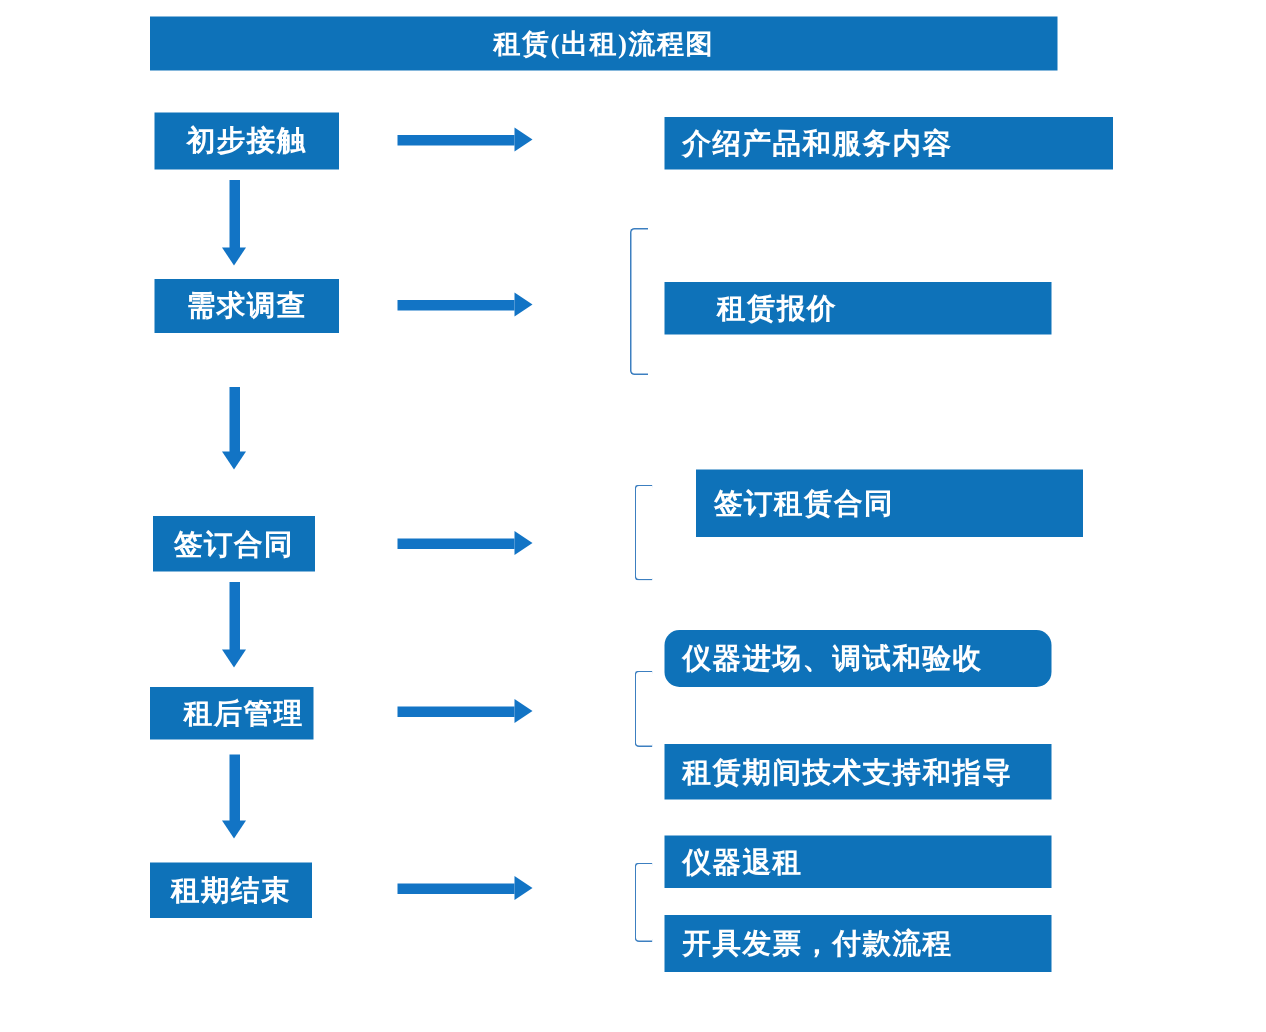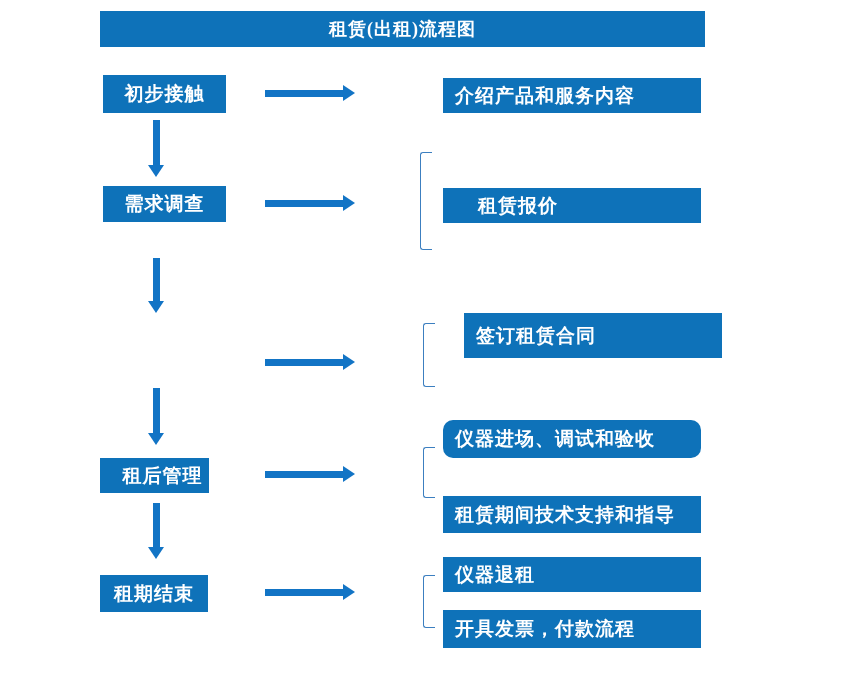--- a/index.html
+++ b/index.html
@@ -68,40 +68,41 @@
 </style>
 </head>
 <body>
 
 <div class="canvas">
 
   <div class="box title-bar">租赁(出租)流程图</div>
 
   <div class="box step" style="left:103px;top:75px;width:123px;height:38px;">初步接触</div>
   <div class="box step" style="left:103px;top:186px;width:123px;height:36px;">需求调查</div>
+  <div class="box step" style="left:102px;top:344px;width:108px;height:37px;">签订合同</div>
   <div class="box step" style="left:100px;top:458px;width:109px;height:35px;padding-left:16px;">租后管理</div>
   <div class="box step" style="left:100px;top:575px;width:108px;height:37px;">租期结束</div>
 
   <div class="v-arrow" style="top:120px;height:46px;"></div>
   <div class="v-arrow" style="top:258px;height:44px;"></div>
   <div class="v-arrow" style="top:388px;height:46px;"></div>
   <div class="v-arrow" style="top:503px;height:45px;"></div>
 
   <div class="h-arrow" style="top:90px;"></div>
   <div class="h-arrow" style="top:200px;"></div>
   <div class="h-arrow" style="top:359px;"></div>
   <div class="h-arrow" style="top:471px;"></div>
   <div class="h-arrow" style="top:589px;"></div>
 
   <div class="bracket" style="left:420px;top:152px;height:98px;"></div>
   <div class="bracket" style="left:423px;top:323px;height:64px;"></div>
   <div class="bracket" style="left:423px;top:447px;height:51px;"></div>
   <div class="bracket" style="left:423px;top:575px;height:53px;"></div>
 
-  <div class="box detail" style="left:443px;top:78px;width:258px;height:35px;">介绍产品和服务内容</div>
+  <div class="box detail" style="left:443px;top:78px;width:299px;height:35px;">介绍产品和服务内容</div>
 
   <div class="box detail" style="left:443px;top:188px;width:258px;height:35px;padding-left:35px;">租赁报价</div>
 
   <div class="box detail" style="left:464px;top:313px;width:258px;height:45px;">签订租赁合同</div>
 
   <div class="box detail" style="left:443px;top:420px;width:258px;height:38px;border-radius:10px;">仪器进场、调试和验收</div>
   <div class="box detail" style="left:443px;top:496px;width:258px;height:37px;">租赁期间技术支持和指导</div>
 
   <div class="box detail" style="left:443px;top:557px;width:258px;height:35px;">仪器退租</div>
   <div class="box detail" style="left:443px;top:610px;width:258px;height:38px;">开具发票，付款流程</div>

